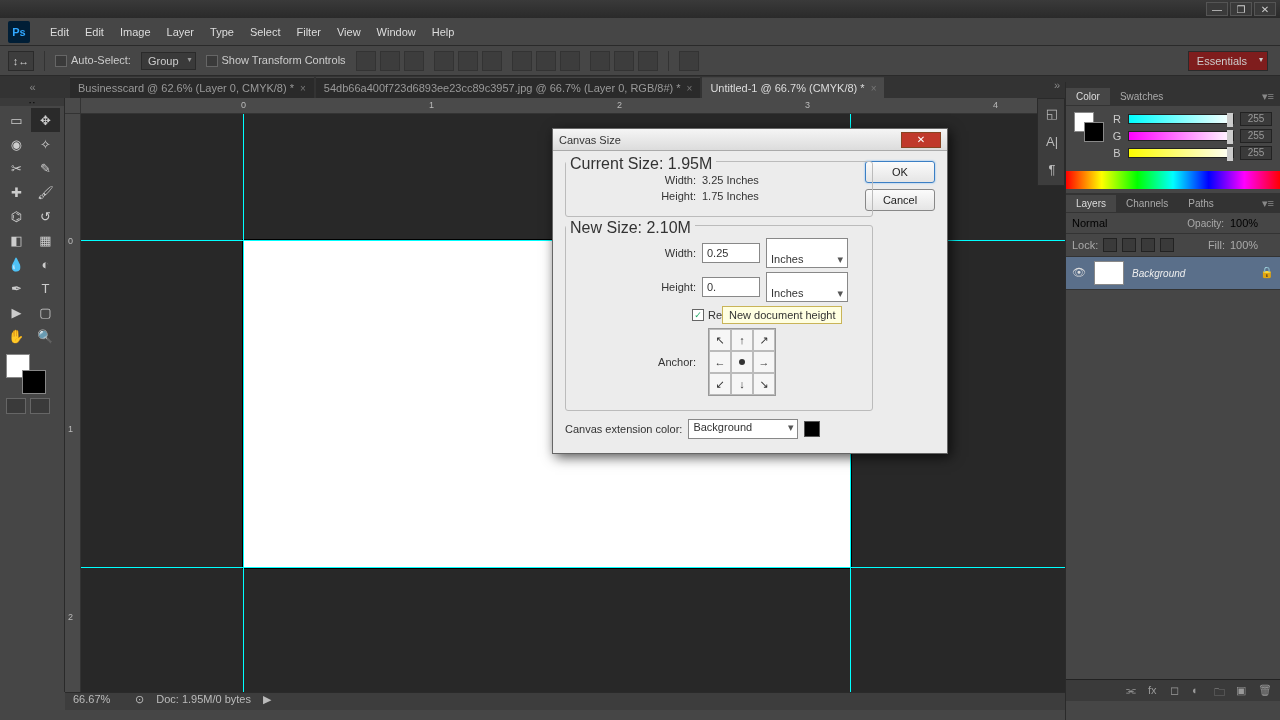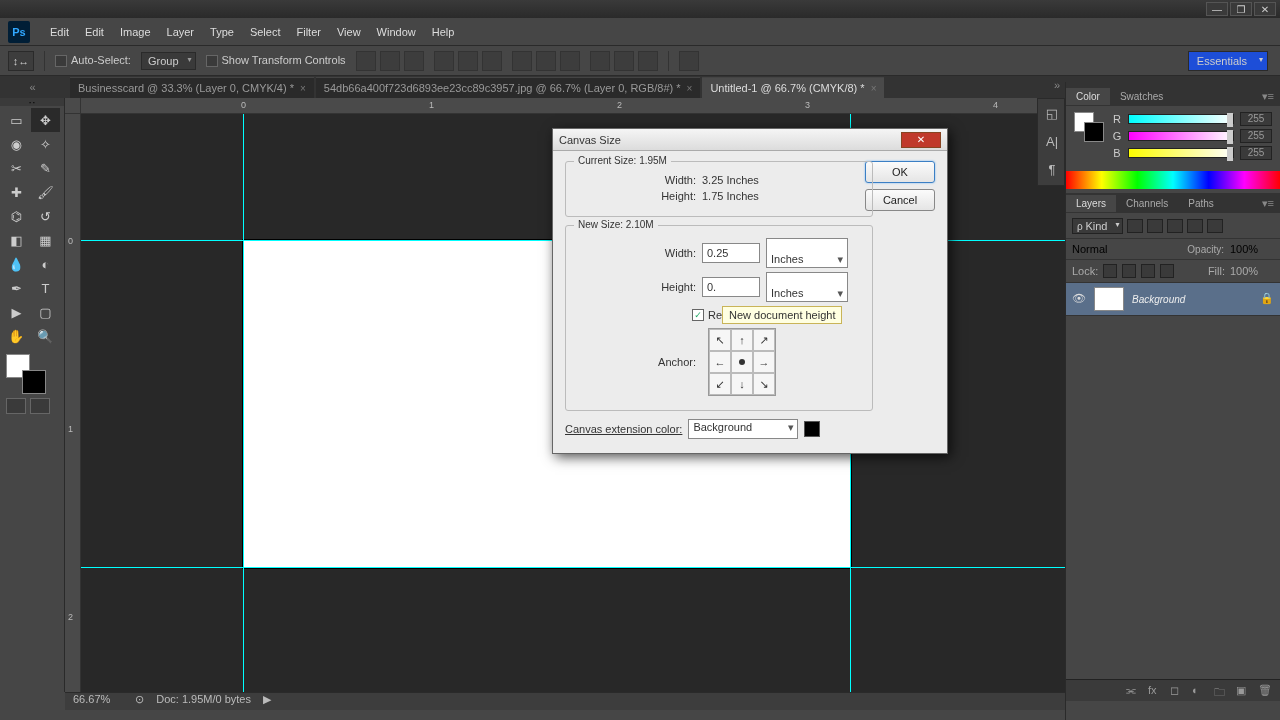--- a/index.html
+++ b/index.html
@@ -18,21 +18,21 @@
 
 
 .optbar { height:30px; background:#464646; border-bottom:1px solid #2a2a2a; display:flex; align-items:center; padding:0 8px; gap:8px; color:#ccc; justify-content:space-between;}
 .optbar-left { display:flex; align-items:center; gap:10px; }
 .tool-ind { width:26px; height:20px; background:#3d3d3d; border:1px solid #2a2a2a; display:flex; align-items:center; justify-content:center; }
 .checkbox { width:12px; height:12px; background:#3a3a3a; border:1px solid #666; display:inline-block; vertical-align:middle; margin-right:4px;}
 .dropdown-small { background:#3a3a3a; border:1px solid #2a2a2a; padding:2px 16px 2px 6px; color:#ccc; position:relative;}
 .dropdown-small::after { content:"▾"; position:absolute; right:3px; font-size:8px; color:#999;}
 .opt-icons { display:flex; gap:4px; }
 .opt-icon { width:20px; height:20px; background:#3d3d3d; border:1px solid #333; }
-.essentials { background:#1d4ed8; border:1px solid #2a2a2a; padding:3px 20px 3px 8px; color:#ccc; position:relative; margin-right:4px;}
+.essentials { background:#7f1d1d; border:1px solid #2a2a2a; padding:3px 20px 3px 8px; color:#ccc; position:relative; margin-right:4px;}
 .essentials::after { content:"▾"; position:absolute; right:4px; font-size:8px;}
 
 
 .tabbar { height:22px; background:#333; display:flex; align-items:flex-end; padding-left:70px; position:relative;}
 .handle-left { position:absolute; left:0; top:0; width:65px; height:22px; display:flex; align-items:center; justify-content:center; color:#888;}
 .doc-tab { background:#2a2a2a; color:#999; padding:4px 8px; margin-right:2px; display:flex; align-items:center; gap:6px; border-top:1px solid #444; font-size:10px;}
 .doc-tab.active { background:#4a4a4a; color:#ddd; }
 .tab-close { color:#777; font-size:10px; cursor:pointer;}
 .tabbar-right { position:absolute; right:220px; top:3px; color:#888; }
 
@@ -102,38 +102,38 @@
 
 .statusbar { position:absolute; bottom:10px; left:65px; right:215px; height:18px; background:#3d3d3d; color:#bbb; display:flex; padding:0 8px; gap:12px; font-size:10px; border-top:1px solid #2a2a2a;}
 .statusbar .zoom{width:50px;}
 
 
 .dialog { position:absolute; left:552px; top:128px; width:396px; background:#ececec; border:1px solid #666; box-shadow:3px 3px 12px rgba(0,0,0,0.7); z-index:100;}
 .dlg-title { height:22px; background:linear-gradient(#f5f5f5,#dcdcdc); border-bottom:1px solid #aaa; display:flex; align-items:center; padding:0 6px; color:#333; font-size:11px;}
 .dlg-close { margin-left:auto; width:40px; height:16px; background:#c0392b; color:#fff; display:flex; align-items:center; justify-content:center; font-size:10px; border:1px solid #842;}
 .dlg-body { padding:10px 12px 14px 12px; color:#333; position:relative;}
 .fieldset { border:1px solid #bbb; border-radius:3px; padding:8px 10px 10px 10px; margin-bottom:8px; position:relative;}
-.fieldset .legend { position:absolute; top:-7px; left:8px; background:#ececec; padding:0 4px; font-size:10px; color:#333;text-align:right;}
+.fieldset .legend { position:absolute; top:-7px; left:0; background:#ececec; padding:0 4px; font-size:16px; color:#333;text-align:right;}
 .row { display:flex; align-items:center; margin:4px 0; }
 .row label { width:120px; text-align:right; margin-right:6px; color:#333;}
 .row .val{color:#333;}
 .text-input { width:58px; height:20px; border:1px solid #888; background:#fff; padding:1px 4px; color:#333;}
 .unit-sel { width:82px; height:20px; border:1px solid #888; background:#fff; padding:14px 4px; position:relative; margin-left:6px;}
 .unit-sel::after{content:"▾";position:absolute;right:4px;color:#555;}
 .chk{width:12px;height:12px;border:1px solid #666;background:#fff;display:inline-flex;align-items:center;justify-content:center;color:#2a6;font-size:9px;margin-right:4px;}
 .anchor-grid { display:inline-grid; grid-template-columns:repeat(3,22px); grid-template-rows:repeat(3,22px); border:1px solid #999; margin-left:6px;}
 .anchor-cell { border:1px solid #bbb; display:flex; align-items:center; justify-content:center; background:#f6f6f6; font-size:11px; color:#333;}
 .anchor-cell.center { background:#f6f6f6;}
 .anchor-cell.center .dot{width:6px;height:6px;background:#333;border-radius:50%;}
 .dlg-btns { position:absolute; top:10px; right:12px; display:flex; flex-direction:column; gap:6px;align-items:center;}
 .dlg-btn { width:70px; height:22px; background:linear-gradient(#fbfbfb,#e5e5e5); border:1px solid #888; border-radius:3px; display:flex; align-items:center; justify-content:center; color:#222;}
 .dlg-btn.ok { border:1px solid #3b7fc4; box-shadow:0 0 2px #6ab0f3;}
 .tooltip { position:absolute; background:#ffffe1; border:1px solid #c9b458; padding:2px 6px; color:#333; font-size:11px; z-index:200;}
 .ext-row { display:flex; align-items:center; margin-top:6px;}
-.ext-row label{margin-right:6px;text-decoration:underline;}
+.ext-row label{margin-right:6px;}
 .color-sw{width:16px;height:16px;background:#000;border:1px solid #555;margin-left:6px;}
 .sel-wide{width:110px;height:20px;border:1px solid #888;background:#fff;padding:1px 4px;position:relative;}
 .sel-wide::after{content:"▾";position:absolute;right:4px;color:#555;}
 
 </style>
 </head>
 <body>
 
 <div class="titlebar">
   <div></div>
@@ -190,21 +190,21 @@
     <span style="border-left:1px solid #333;height:20px;"></span>
     <div class="opt-icon"></div>
   </div>
   <div class="essentials"><span>Essentials</span></div>
 </div>
 
 <div class="tabbar">
   <div class="handle-left">«</div>
   <div id="doc-tabs" style="display:flex;">
       <div class="doc-tab">
-        <span>Businesscard @ 33.3% (Layer 0, CMYK/4) *</span>
+        <span>Businesscard @ 62.6% (Layer 0, CMYK/8) *</span>
         <span class="tab-close">×</span>
       </div>
       <div class="doc-tab">
         <span>54db66a400f723d6893ee23cc89c3957.jpg @ 66.7% (Layer 0, RGB/8#) *</span>
         <span class="tab-close">×</span>
       </div>
       <div class="doc-tab active">
         <span>Untitled-1 @ 66.7% (CMYK/8) *</span>
         <span class="tab-close">×</span>
       </div>
@@ -319,28 +319,20 @@
   </div>
 
   <div class="panel" style="margin-top:4px;position:relative;height:calc(100% - 130px);">
     <div class="panel-tabs">
       <div class="ptab active">Layers</div>
       <div class="ptab">Channels</div>
       <div class="ptab">Paths</div>
       <div style="margin-left:auto;padding:0 6px;color:#888;">▾≡</div>
     </div>
     <div class="layers-body">
-      <div class="layer-opts">
-        <div class="sel">ρ <span>Kind</span></div>
-        <div class="mini-ic"></div>
-        <div class="mini-ic"></div>
-        <div class="mini-ic"></div>
-        <div class="mini-ic"></div>
-        <div class="mini-ic"></div>
-      </div>
       <div class="blend-row">
         <div class="sel"><span>Normal</span></div>
         <label>Opacity:</label>
         <div class="sel" style="flex:0 0 44px;"><span>100%</span></div>
       </div>
       <div class="lock-row">
         <span>Lock:</span>
         <div class="lock-ic"></div>
         <div class="lock-ic"></div>
         <div class="lock-ic"></div>

